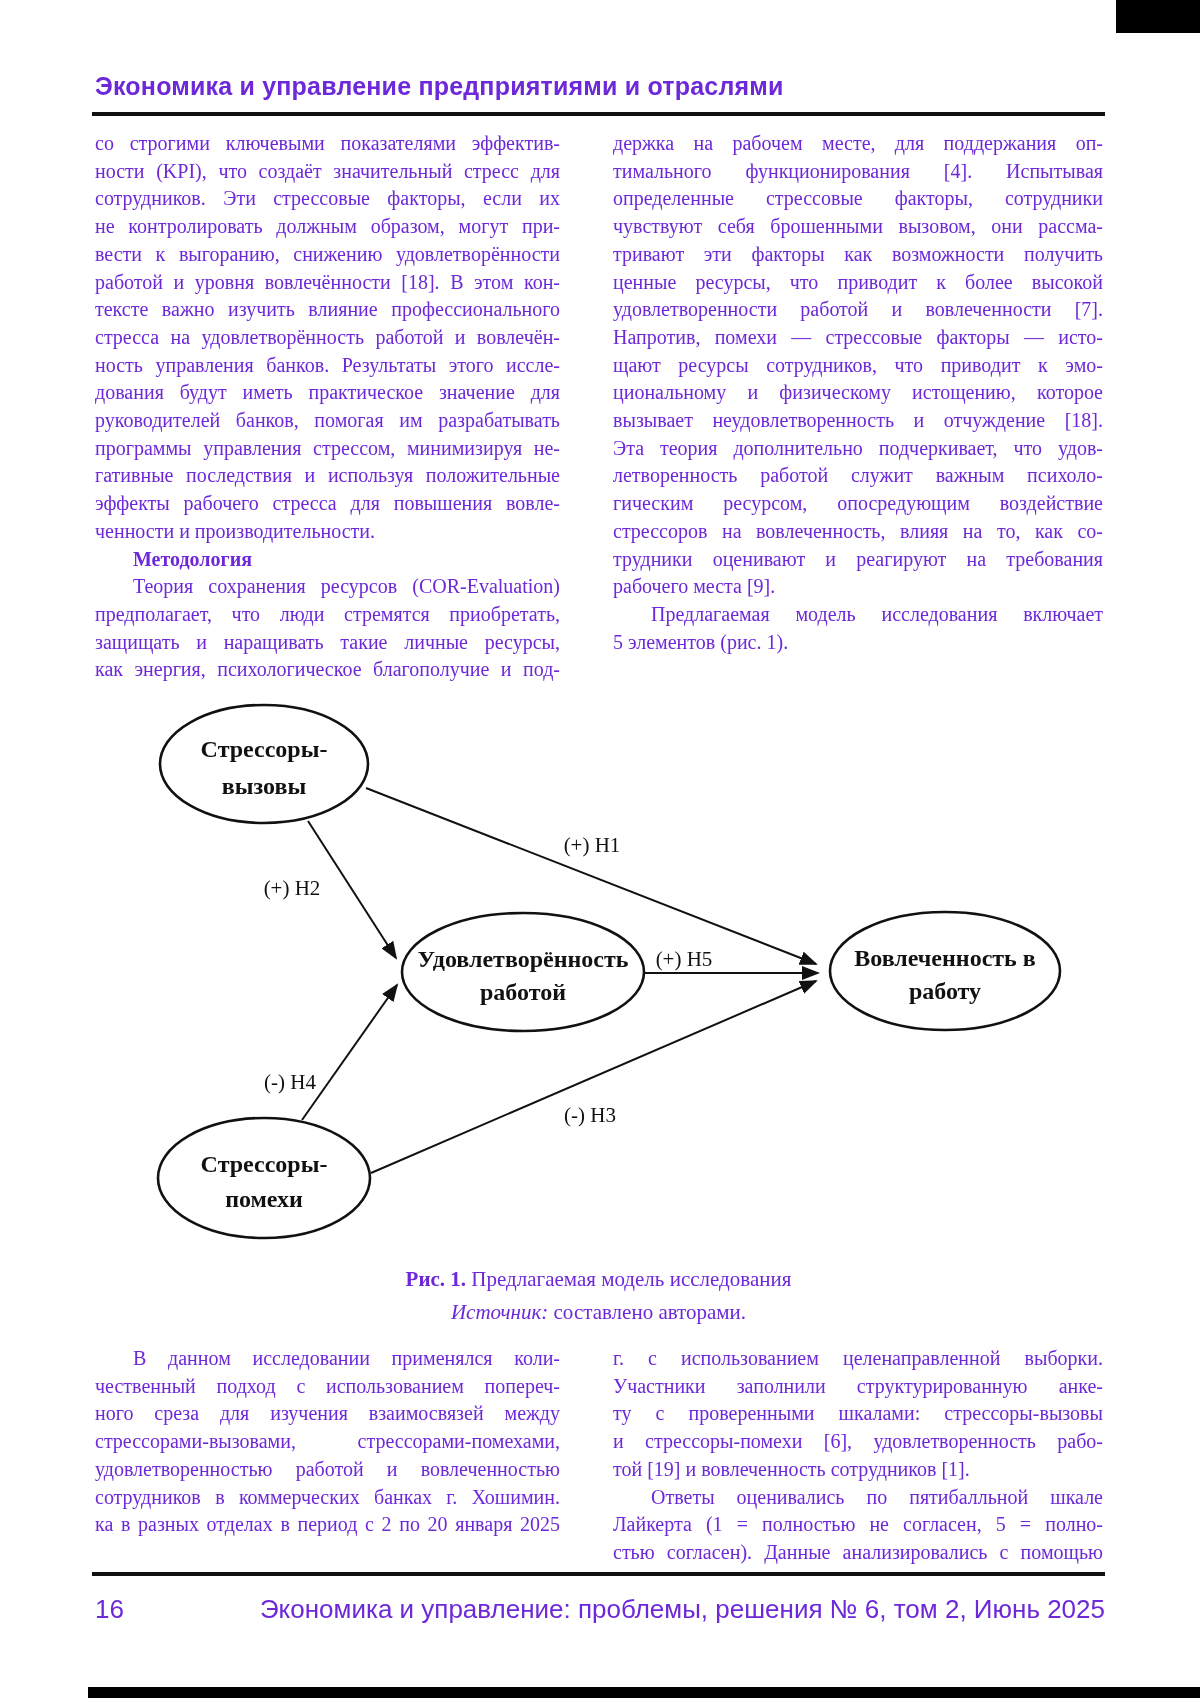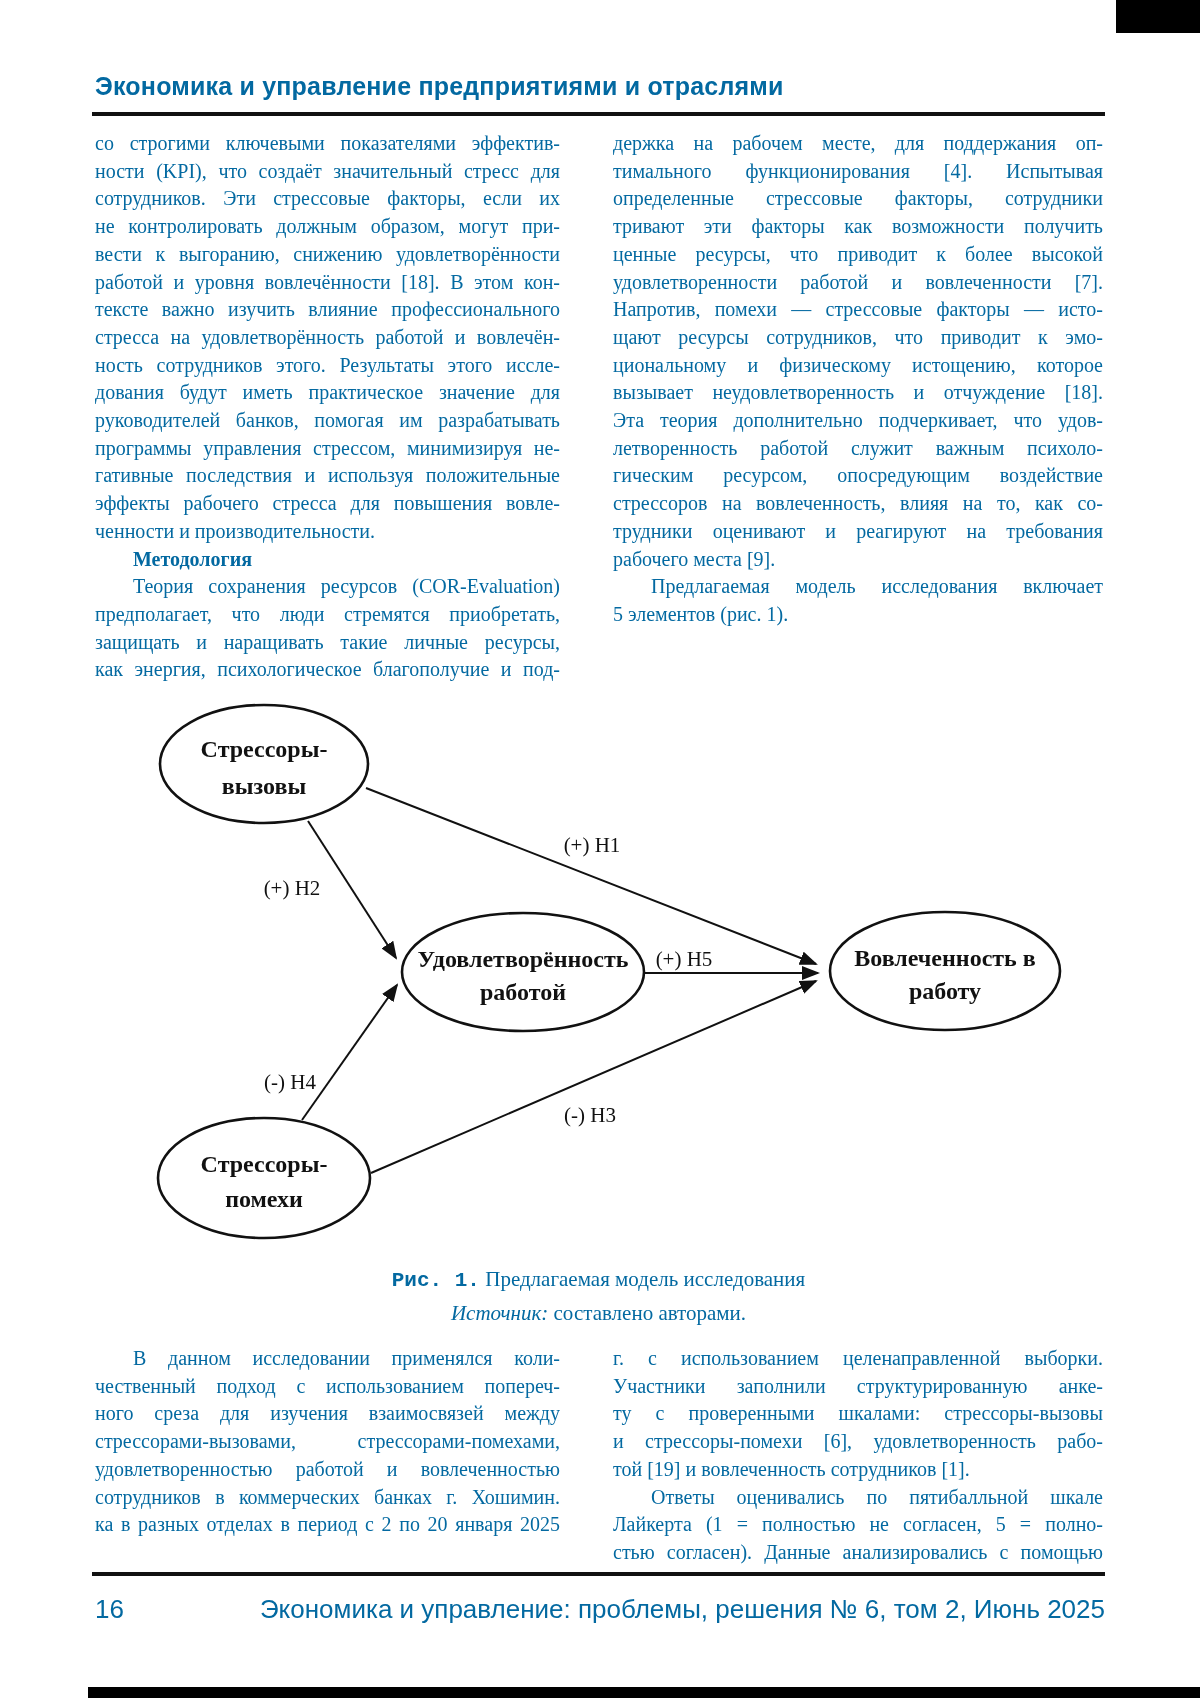--- a/index.html
+++ b/index.html
@@ -1,21 +1,21 @@
 <!DOCTYPE html>
 <html lang="ru"><head>
 <meta charset="utf-8">
 <style>
   html,body{margin:0;padding:0;background:#777;}
   #page{
     position:relative;
     width:1200px;height:1698px;
     background:#ffffff;
     font-family:"Liberation Serif","DejaVu Serif",serif;
-    color:#0369a1;
+    color:#6d28d9;
     overflow:hidden;
   }
   
   .artifact{position:absolute;background:#000;}
   #artifact-top{right:0;top:0;width:84px;height:33px;}
   #artifact-bottom{left:88px;bottom:0;width:1112px;height:11px;}
 
   
   #header-title{
     position:absolute;left:95px;top:72px;width:1010px;
@@ -44,21 +44,21 @@
   .node-label{font-family:"Liberation Serif","DejaVu Serif",serif;
     font-size:24px;font-weight:bold;fill:#111;text-anchor:middle;}
   .edge-label{font-family:"Liberation Serif","DejaVu Serif",serif;
     font-size:21px;fill:#111;text-anchor:middle;}
 
   
   #figure-caption{
     position:absolute;left:92px;top:1263px;width:1013px;
     text-align:center;font-size:21px;line-height:33px;
   }
-  #caption-prefix{font-weight:bold;font-family:Liberation Mono, monospace;}
+  #caption-prefix{font-weight:bold;}
   #source-prefix{font-style:italic;}
 
   
   #footer{
     position:absolute;left:95px;top:1594px;width:1010px;
     font-family:"Liberation Sans","DejaVu Sans",sans-serif;
     font-size:26px;
   }
   #footer-page-number{position:absolute;left:0;top:0;}
   #footer-journal{position:absolute;right:0;top:0;text-align:left;}
@@ -75,37 +75,38 @@
 
   <div id="col-top-left" class="col">
       <div class="tl">со строгими ключевыми показателями эффектив-</div>
       <div class="tl">ности (KPI), что создаёт значительный стресс для</div>
       <div class="tl">сотрудников. Эти стрессовые факторы, если их</div>
       <div class="tl">не контролировать должным образом, могут при-</div>
       <div class="tl">вести к выгоранию, снижению удовлетворённости</div>
       <div class="tl">работой и уровня вовлечённости [18]. В этом кон-</div>
       <div class="tl">тексте важно изучить влияние профессионального</div>
       <div class="tl">стресса на удовлетворённость работой и вовлечён-</div>
-      <div class="tl">ность сотрудников этого. Результаты этого иссле-</div>
+      <div class="tl">ность управления банков. Результаты этого иссле-</div>
       <div class="tl">дования будут иметь практическое значение для</div>
       <div class="tl">руководителей банков, помогая им разрабатывать</div>
       <div class="tl">программы управления стрессом, минимизируя не-</div>
       <div class="tl">гативные последствия и используя положительные</div>
       <div class="tl">эффекты рабочего стресса для повышения вовле-</div>
       <div class="tl noj">ченности и производительности.</div>
       <div class="tl ind bold noj">Методология</div>
       <div class="tl ind">Теория сохранения ресурсов (COR-Evaluation)</div>
       <div class="tl">предполагает, что люди стремятся приобретать,</div>
       <div class="tl">защищать и наращивать такие личные ресурсы,</div>
       <div class="tl">как энергия, психологическое благополучие и под-</div>
     </div>
   <div id="col-top-right" class="col">
       <div class="tl">держка на рабочем месте, для поддержания оп-</div>
       <div class="tl">тимального функционирования [4]. Испытывая</div>
       <div class="tl">определенные стрессовые факторы, сотрудники</div>
+      <div class="tl">чувствуют себя брошенными вызовом, они рассма-</div>
       <div class="tl">тривают эти факторы как возможности получить</div>
       <div class="tl">ценные ресурсы, что приводит к более высокой</div>
       <div class="tl">удовлетворенности работой и вовлеченности [7].</div>
       <div class="tl">Напротив, помехи — стрессовые факторы — исто-</div>
       <div class="tl">щают ресурсы сотрудников, что приводит к эмо-</div>
       <div class="tl">циональному и физическому истощению, которое</div>
       <div class="tl">вызывает неудовлетворенность и отчуждение [18].</div>
       <div class="tl">Эта теория дополнительно подчеркивает, что удов-</div>
       <div class="tl">летворенность работой служит важным психоло-</div>
       <div class="tl">гическим ресурсом, опосредующим воздействие</div>

